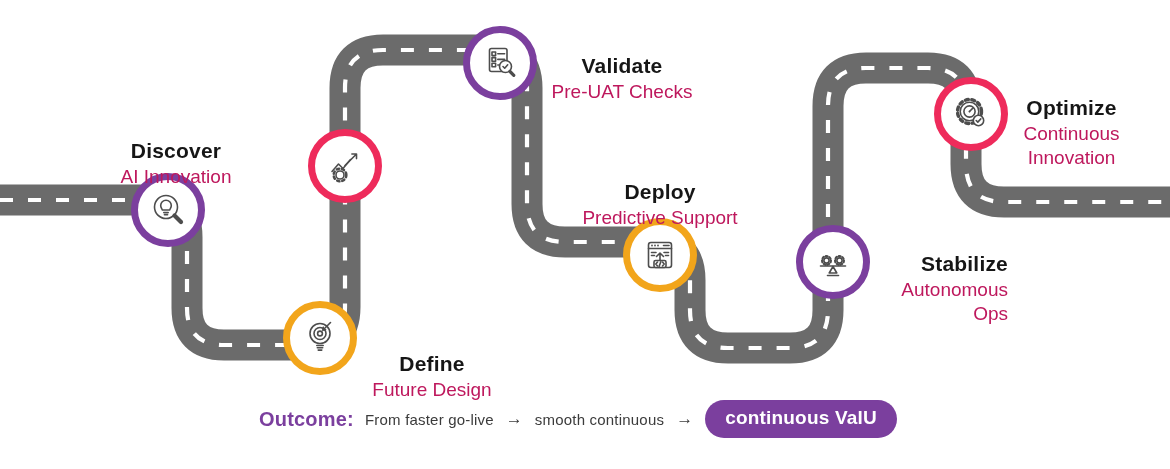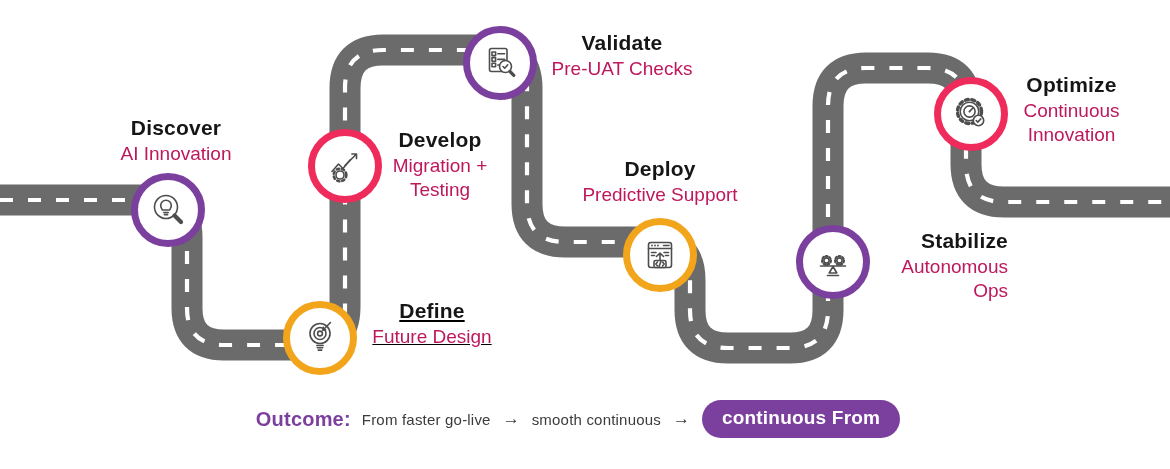--- a/index.html
+++ b/index.html
@@ -20,25 +20,25 @@
 
   .n-discover {left:131px;top:173px;}
   .n-define   {left:283px;top:301px;}
   .n-develop  {left:308px;top:129px;}
   .n-validate {left:463px;top:26px;}
   .n-deploy   {left:623px;top:218px;}
   .n-stabilize{left:796px;top:225px;}
   .n-optimize {left:934px;top:77px;}
 
   .label{position:absolute;text-align:center;}
-  .label .t{font-size:21px;font-weight:700;color:#161616;letter-spacing:.2px;line-height:24px;}
+  .label .t{font-size:21px;font-weight:700;color:#161616;letter-spacing:.2px;line-height:24px;margin-top:23px;}
   .label .s{font-size:19px;color:#be185d;line-height:24px;margin-top:2px;}
   .l-discover {left:66px;  top:116px;width:220px;}
   .l-develop  {left:375px; top:128px;width:130px;}
-  .l-define   {left:342px; top:299px;width:180px;text-decoration:underline;}
+  .l-define   {left:342px; top:329px;width:180px;}
   .l-validate {left:527px; top:31px; width:190px;}
   .l-deploy   {left:555px; top:157px;width:210px;}
   .l-stabilize{left:873px; top:229px;width:135px;text-align:right;}
   .l-optimize {left:1004px;top:73px; width:135px;}
 
   .outcome{
     position:absolute;left:0;right:14px;top:400px;display:flex;
     align-items:center;justify-content:center;gap:11px;
   }
   .o-label{font-size:20px;font-weight:700;color:var(--purple,#7B3F9E);letter-spacing:.2px;}
@@ -147,24 +147,20 @@
   </div>
 
   <div class="label l-discover">
     <div class="t">Discover</div>
     <div class="s">AI Innovation</div>
   </div>
   <div class="label l-define">
     <div class="t">Define</div>
     <div class="s">Future Design</div>
   </div>
-  <div class="label l-develop">
-    <div class="t">Develop</div>
-    <div class="s">Migration + Testing</div>
-  </div>
   <div class="label l-validate">
     <div class="t">Validate</div>
     <div class="s">Pre-UAT Checks</div>
   </div>
   <div class="label l-deploy">
     <div class="t">Deploy</div>
     <div class="s">Predictive Support</div>
   </div>
   <div class="label l-stabilize">
     <div class="t">Stabilize</div>
@@ -174,16 +170,16 @@
     <div class="t">Optimize</div>
     <div class="s">Continuous Innovation</div>
   </div>
 
   <div class="outcome">
     <span class="o-label">Outcome:</span>
     <span class="o-text">From faster go-live</span>
     <span class="o-arrow">→</span>
     <span class="o-text">smooth continuous</span>
     <span class="o-arrow">→</span>
-    <span class="o-pill">continuous From</span>
+    <span class="o-pill">continuous ValU</span>
   </div>
 
 </div>
 
 </body></html>

